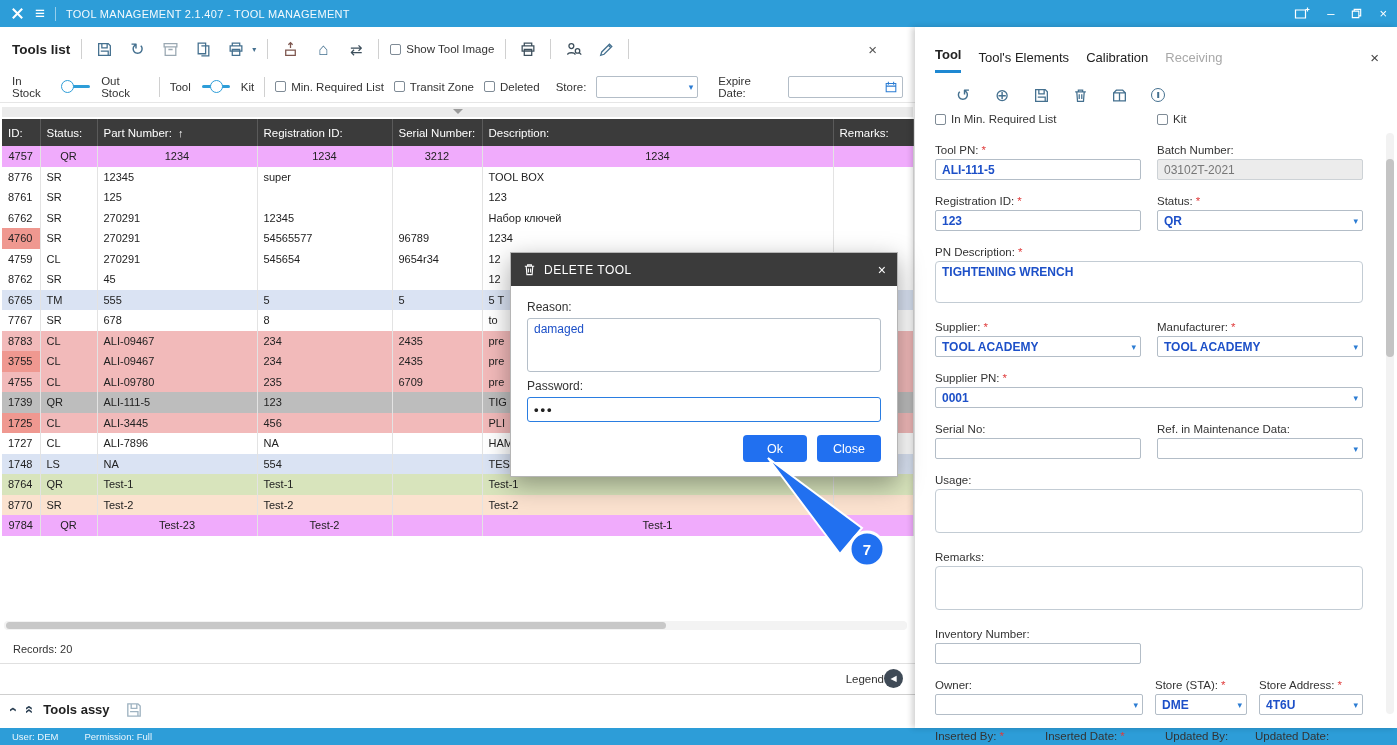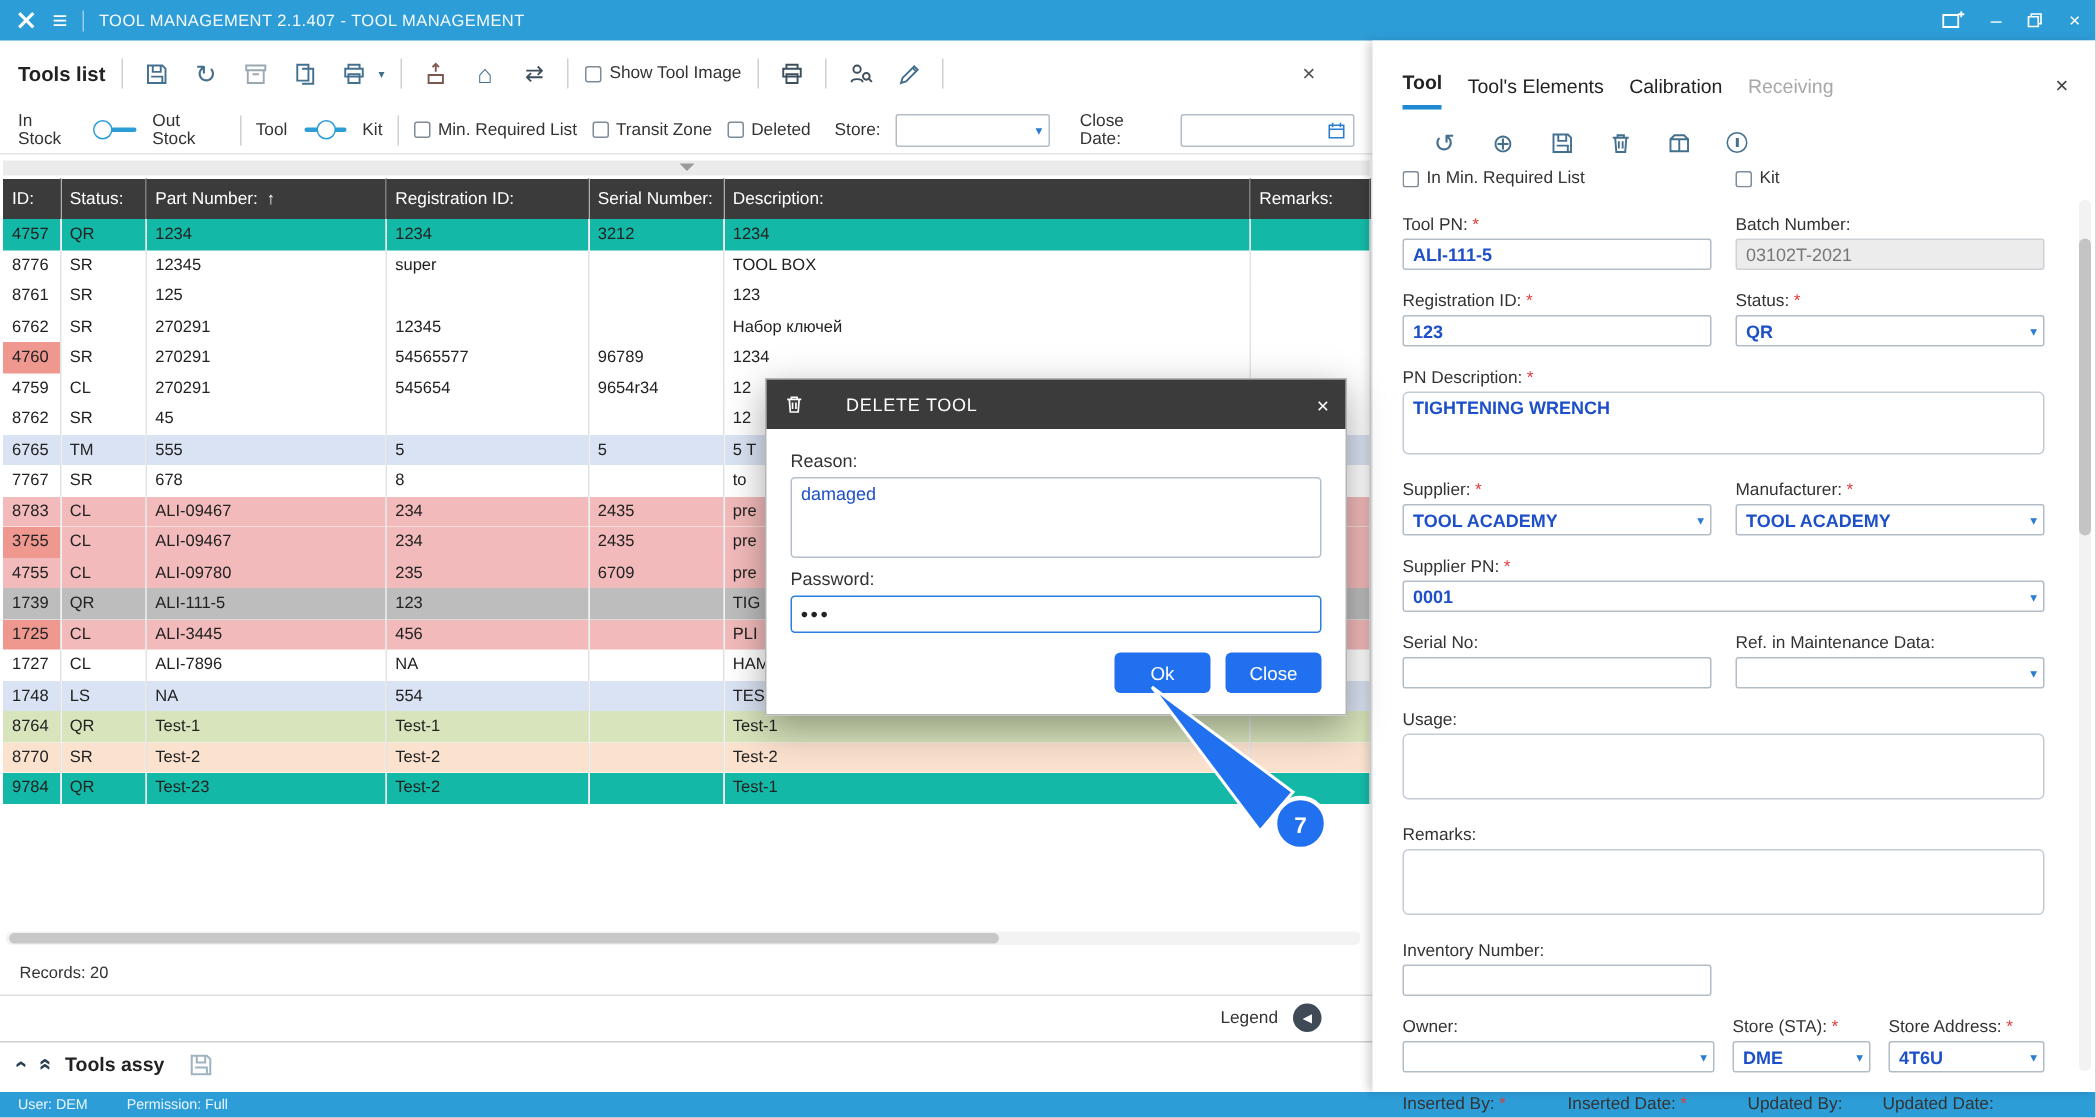--- a/index.html
+++ b/index.html
@@ -45,32 +45,32 @@
 
   .splitter { position:absolute; top:80px; left:2px; width:911px; height:10px; background:#ebebeb; }
   .splitter::after { content:""; position:absolute; left:50%; top:2px; margin-left:-5px; width:0; height:0; border-left:5px solid transparent; border-right:5px solid transparent; border-top:5px solid #9a9a9a; }
 
   
   .tbl-wrap { position:absolute; top:92px; left:2px; width:911px; }
   table.tools { border-collapse:collapse; table-layout:fixed; width:911px; font-size:11px; }
   table.tools th { background:#3b3b3b; color:#fff; font-weight:normal; text-align:left; height:27px; padding:0 6px; border-right:1px solid #5a5a5a; font-size:11.5px; white-space:nowrap; overflow:hidden; cursor:pointer; }
   table.tools td { height:20.5px; padding:0 6px; border-right:1px solid #e3e3e3; white-space:nowrap; overflow:hidden; color:#222; }
   .sort-ic { margin-left:6px; font-size:11px; }
-  tr.row-peach td { background:#14b8a6; }
+  tr.row-peach td { background:#f0abfc;text-align:center; }
   tr.row-peach-light td { background:#fbe2cf;margin-left:46px; }
   tr.row-pink td { background:#f2baba; }
   tr.row-blue td { background:#dae3f3; }
   tr.row-green td { background:#d8e4bc; }
   tr.row-selected td { background:#bdbdbd; }
   td.cell-salmon { background:#ef9890 !important; }
 
   .hscroll { position:absolute; top:594px; left:4px; width:903px; height:9px; background:#f3f3f3; border-radius:4px; cursor:pointer; }
   .hscroll .thumb { position:absolute; left:2px; top:1px; height:7px; width:660px; background:#c8c8c8; border-radius:4px; }
   .records { position:absolute; top:616px; left:13px; font-size:11px; color:#333; }
-  .legend-row { position:absolute; top:636px; left:0; right:0; height:30px; border-top:1px solid #e0e0e0; display:flex; align-items:center; justify-content:flex-end; gap:10px; padding-right:34px; }
+  .legend-row { position:absolute; top:636px; left:0; right:0; height:30px; border-top:1px solid #e0e0e0; display:flex; align-items:center; justify-content:flex-end; padding-right:12px; }
   .legend-lbl { font-size:11.5px; color:#333; }
   .legend-btn { width:19px; height:19px; border-radius:50%; background:#3f4a56; color:#fff; font-size:8px; display:flex; align-items:center; justify-content:center; cursor:pointer; }
   .assy-bar { position:absolute; top:667px; left:0; right:0; height:30px; border-top:1px solid #cfcfcf; display:flex; align-items:center; gap:9px; padding:0 12px; background:#fff; }
   .chev-up { display:inline-block; transform:rotate(90deg); font-size:15px; font-weight:bold; color:#2b3f52; cursor:pointer; }
   .assy-title { font-size:13px; font-weight:bold; color:#222; }
   .assy-save { color:#9fb3c1; margin-left:6px; }
 
   
   .right-panel { position:absolute; top:27px; left:915px; right:0; bottom:17px; background:#fff; box-shadow:-3px 0 6px rgba(0,0,0,.18); z-index:6; }
   .tabs { display:flex; gap:17px; padding:20px 20px 0 20px; font-size:13px; align-items:flex-end; }
@@ -95,21 +95,21 @@
   .ta { width:100%; border:1px solid #c3ccd4; border-radius:4px; padding:3px 6px; font-size:12px; font-family:"Liberation Sans", sans-serif; color:#1d50c8; font-weight:600; resize:none; }
   .select { position:relative; height:21px; border:1px solid #b3bdc7; border-radius:2px; background:#fff; padding:0 18px 0 6px; display:flex; align-items:center; cursor:pointer; }
   .select .val { color:#1d50c8; font-weight:600; font-size:12px; white-space:nowrap; overflow:hidden; }
   .datebox { position:relative; height:21px; border:1px solid #cdd2d6; border-radius:2px; background:#86efac; padding:0 20px 0 6px; display:flex; align-items:center; color:#777; font-size:12px; }
   .datebox .cal { position:absolute; right:3px; top:3px; color:#8a98a5; }
   .vscroll { position:absolute; top:106px; right:3px; bottom:14px; width:8px; background:#f2f2f2; border-radius:4px; cursor:pointer; }
   .vthumb { position:absolute; top:26px; left:0; width:8px; height:198px; background:#c4c4c4; border-radius:4px; }
 
   
   .dialog { position:absolute; left:510px; top:252px; width:388px; background:#fff; border:1px solid #b5b5b5; box-shadow:0 8px 24px rgba(0,0,0,.35); z-index:20; }
-  .dlg-head { height:33px; background:#3b3b3b; color:#fff; display:flex; align-items:center; gap:27px; padding:0 11px; }
+  .dlg-head { height:33px; background:#3b3b3b; color:#fff; display:flex; align-items:center; gap:7px; padding:0 11px; }
   .dlg-title { font-size:12px; letter-spacing:.5px; }
   .dlg-close { margin-left:auto; font-size:14px; cursor:pointer; color:#fff; }
   .dlg-body { padding:10px 16px 14px; }
   .dlg-lbl { font-size:12px; color:#333; margin:4px 0 4px; }
   .dlg-ta { width:100%; height:54px; border:1px solid #b5bfc9; border-radius:3px; padding:3px 6px; font-size:12px; font-family:"Liberation Sans", sans-serif; color:#1d50c8; resize:none; }
   .dlg-pwd { width:100%; height:25px; border:1.5px solid #2a7de1; border-radius:3px; padding:0 6px; font-size:13px; font-weight:bold; letter-spacing:2px; color:#222; font-family:"Liberation Sans", sans-serif; }
   .dlg-btns { display:flex; justify-content:flex-end; gap:10px; margin-top:13px; }
   .btn { min-width:64px; height:27px; background:#2170f0; color:#fff; border:none; border-radius:4px; font-size:12.5px; font-family:"Liberation Sans", sans-serif; cursor:pointer; padding:0 14px; }
 
   
@@ -231,21 +231,21 @@
           <span>Transit Zone</span>
         </label>
       <label class="cb-label">
           <span class="cb"></span>
           <span>Deleted</span>
         </label>
       <span style="margin-left:6px;">Store:</span>
       <span class="flt-select">
           <span class="chev">▾</span>
         </span>
-      <span style="margin-left:10px;">Close Date:</span>
+      <span style="margin-left:10px;">Expire Date:</span>
       <span class="expire-box">
         <span class="cal">
             <svg class="svgi" width="14" height="14" viewBox="0 0 16 16">
               <path d="M2.5 4h11v9.5h-11z M2.5 7h11 M5 2v3.5 M11 2v3.5"></path>
             </svg>
           </span>
       </span>
     </div>
 
     <div class="splitter"></div>

